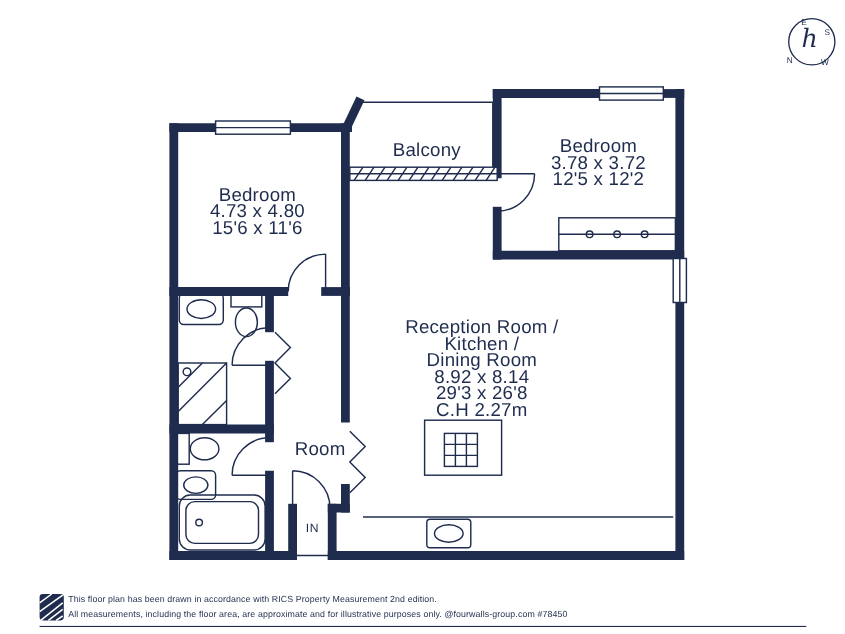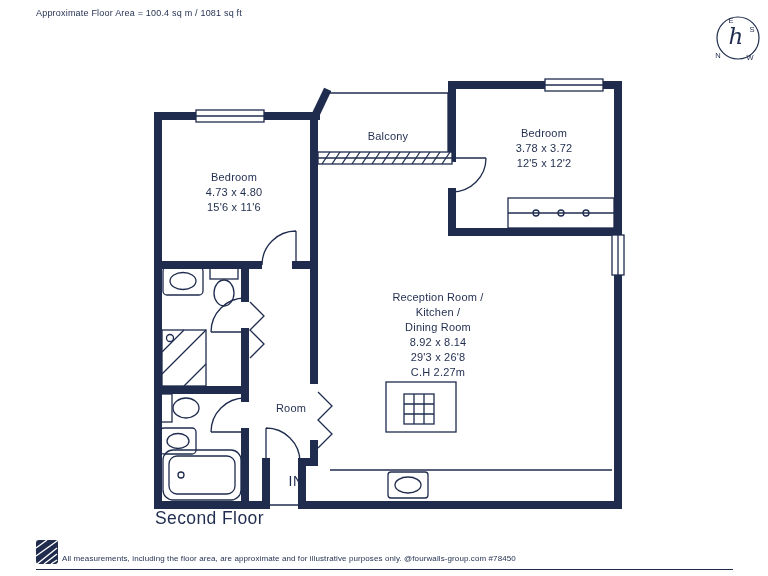--- a/index.html
+++ b/index.html
@@ -3,24 +3,24 @@
 <meta charset="utf-8">
 <style>
   html,body{margin:0;padding:0;}
   body{width:768px;height:576px;background:#fff;font-family:"Liberation Sans",sans-serif;}
   .page{position:relative;width:768px;height:576px;overflow:hidden;background:#fff;color:var(--navy,#1f2c4e);}
   .plan-svg{position:absolute;left:0;top:0;}
   .wall{stroke:var(--navy,#1f2c4e);stroke-width:8;fill:none;stroke-linecap:square;}
   .thin{stroke:var(--navy,#1f2c4e);stroke-width:1.3;fill:none;}
   .winfill{fill:#fff;stroke:var(--navy,#1f2c4e);stroke-width:1.3;}
   .lbl{position:absolute;transform:translate(-50%,-50%);text-align:center;white-space:nowrap;}
-  .room{font-size:11px;line-height:15px;letter-spacing:.2px;}
+  .room{font-size:17px;line-height:15px;letter-spacing:.2px;}
   .hdr{position:absolute;left:36px;top:8px;font-size:9px;letter-spacing:.2px;}
   .title{position:absolute;left:155px;top:508px;font-size:17.5px;letter-spacing:.4px;}
-  .in-label{font-size:14px;letter-spacing:.5px;margin-left:12px;}
+  .in-label{font-size:11px;letter-spacing:.5px;}
   .f-line{position:absolute;font-size:8px;letter-spacing:.1px;}
   .divider{position:absolute;left:36px;top:569px;width:697px;height:1px;background:var(--navy,#1f2c4e);}
   .compass{position:absolute;left:708px;top:8px;width:60px;height:60px;}
   .compass svg{position:absolute;left:0;top:0;}
   .cl{position:absolute;transform:translate(-50%,-50%);font-size:7.5px;}
   .ch{position:absolute;left:28px;top:28px;transform:translate(-50%,-50%);font-family:"DejaVu Serif",serif;font-style:italic;font-size:23px;}
   .logo{position:absolute;left:35px;top:538px;width:24px;height:28px;}
   .logofill{fill:var(--navy,#1f2c4e);}
   .logoline{stroke:#fff;stroke-width:1.4;fill:none;}
   .thin-c{stroke:var(--navy,#1f2c4e);stroke-width:1.2;fill:none;}
@@ -115,21 +115,20 @@
 
     <g class="thin">
       <rect x="508" y="198" width="106" height="30"></rect>
       <path d="M508,213 H614"></path>
       <circle cx="536" cy="213" r="3"></circle>
       <circle cx="561" cy="213" r="3"></circle>
       <circle cx="586" cy="213" r="3"></circle>
     </g>
   </svg>
 
-  <div class="hdr">Approximate Floor Area = 100.4 sq m / 1081 sq ft</div>
 
   <div class="compass">
     <svg width="60" height="60" viewBox="0 0 60 60">
       <circle class="thin-c" cx="30" cy="30" r="21"></circle>
     </svg>
     <span class="cl" style="left:23px;top:12px">E</span>
     <span class="cl" style="left:44px;top:21px">S</span>
     <span class="cl" style="left:42px;top:49px">W</span>
     <span class="cl" style="left:10px;top:47px">N</span>
     <span class="ch">h</span>
@@ -155,25 +154,25 @@
     <div>Dining Room</div>
     <div>8.92 x 8.14</div>
     <div>29'3 x 26'8</div>
     <div>C.H 2.27m</div>
   </div>
 
   <div class="lbl room" style="left:291px;top:408px">Room</div>
 
   <div class="lbl in-label" style="left:284px;top:481px">IN</div>
 
-  <div class="title">Second Floor</div>
 
   <div class="logo">
     <svg width="24" height="28" viewBox="0 0 24 28">
       <rect class="logofill" x="1" y="2" width="22" height="24" rx="3"></rect>
       <path class="logoline" d="M1,10 L12,2 M1,18 L22,3 M2,26 L22,10 M9,26 L22,16 M16,26 L22,22"></path>
     </svg>
   </div>
 
+  <div class="f-line" style="left:62px;top:540px">This floor plan has been drawn in accordance with RICS Property Measurement 2nd edition.</div>
   <div class="f-line" style="left:62px;top:554px">All measurements, including the floor area, are approximate and for illustrative purposes only. @fourwalls-group.com #78450</div>
   <div class="divider"></div>
 
 </div>
 
 </body></html>

